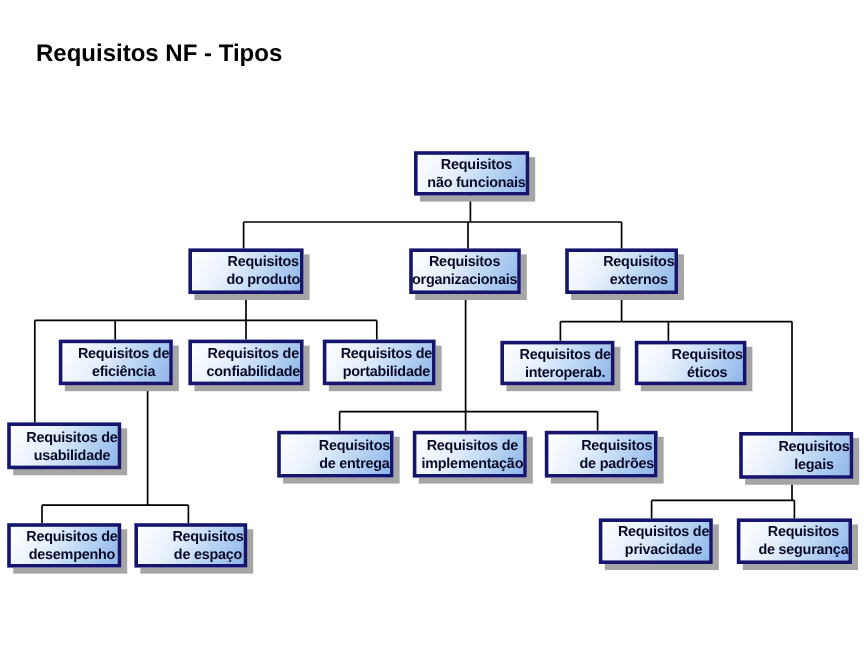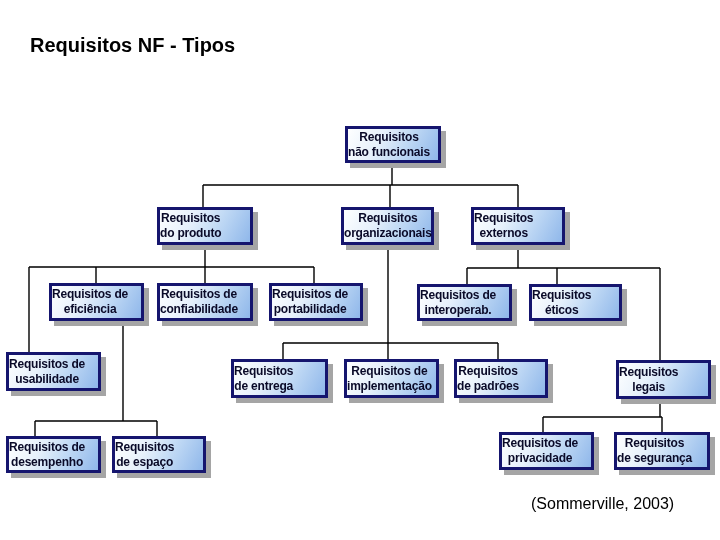--- a/index.html
+++ b/index.html
@@ -28,21 +28,21 @@
     fill:none;
   }
   .node{
     position:absolute;
     box-sizing:border-box;
     border:3px solid #15156e;
     background:linear-gradient(118deg,#feffff 0%,#e6f0fb 35%,#c3dbf5 60%,#8fb7ea 100%);
     box-shadow:5px 5px 0 #a5a5a5;
     display:flex;
     align-items:center;
-    justify-content:flex-start;
+    justify-content:flex-end;
   }
   .node .label{
     font-size:12px;
     font-weight:bold;
     color:#0a0a28;
     text-align:center;
     line-height:1.25;
     white-space:pre-line;
     letter-spacing:-0.2px;
   }
@@ -158,15 +158,14 @@
   <div class="node" style="left:499px;top:432px;width:95px;height:38px;">
     <span class="label">Requisitos de
 privacidade</span>
   </div>
 
   <div class="node" style="left:614px;top:432px;width:96px;height:38px;">
     <span class="label">Requisitos
 de segurança</span>
   </div>
 
-  <div class="caption">(Sommerville, 2003)</div>
 
 </div>
 
 </body></html>

